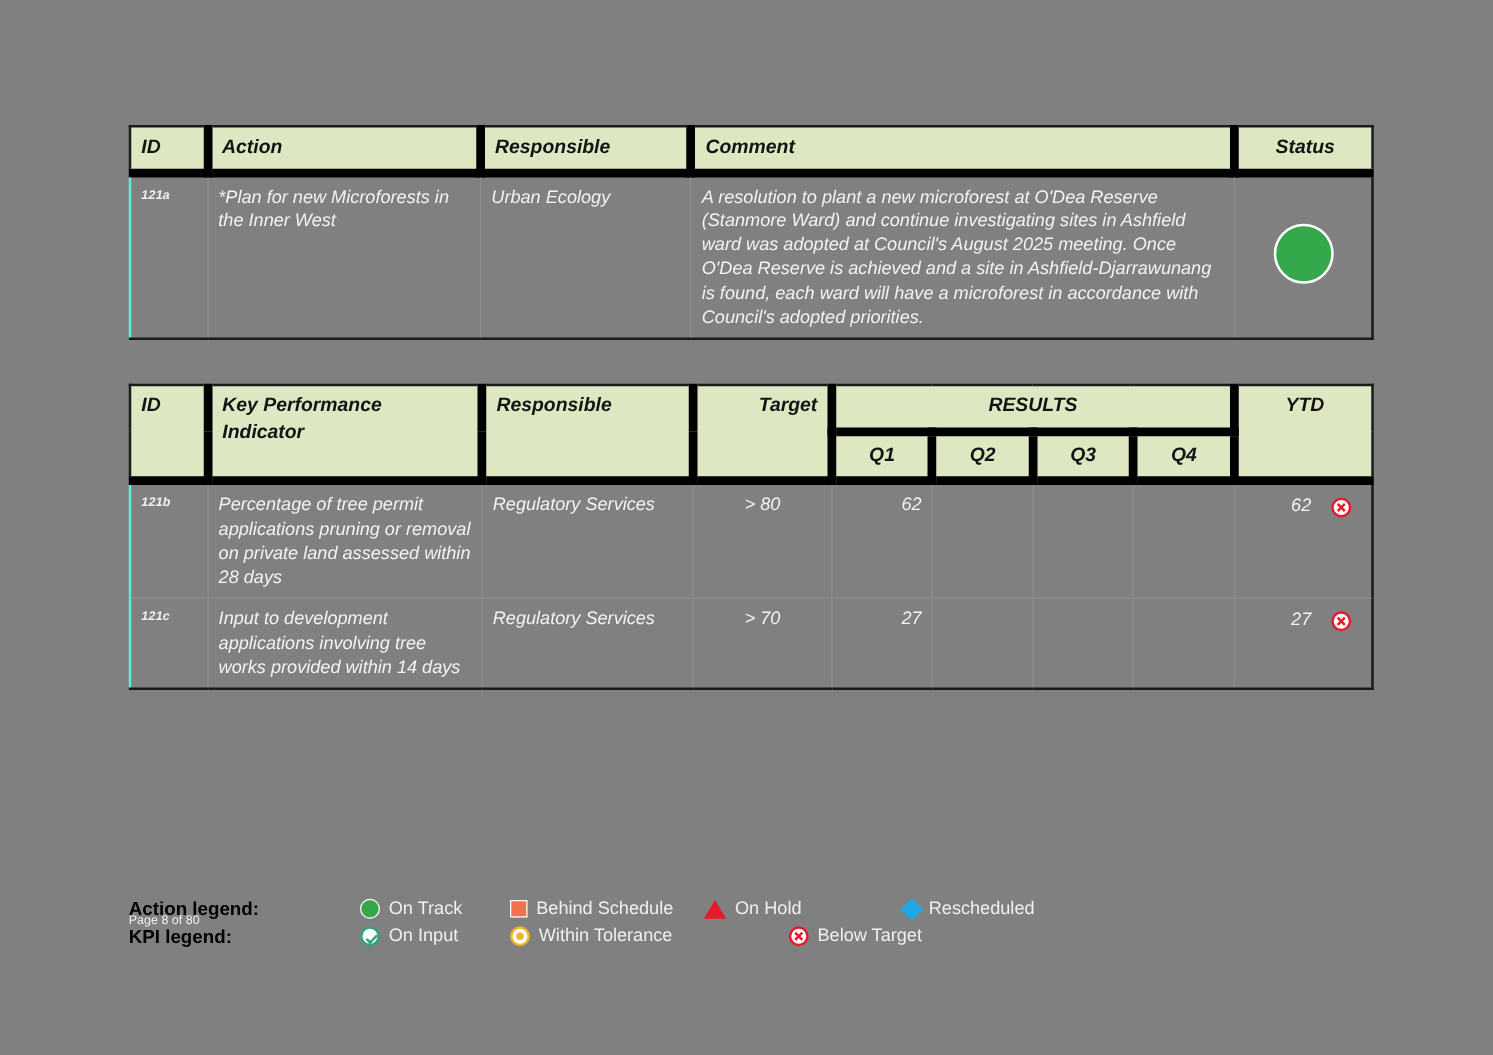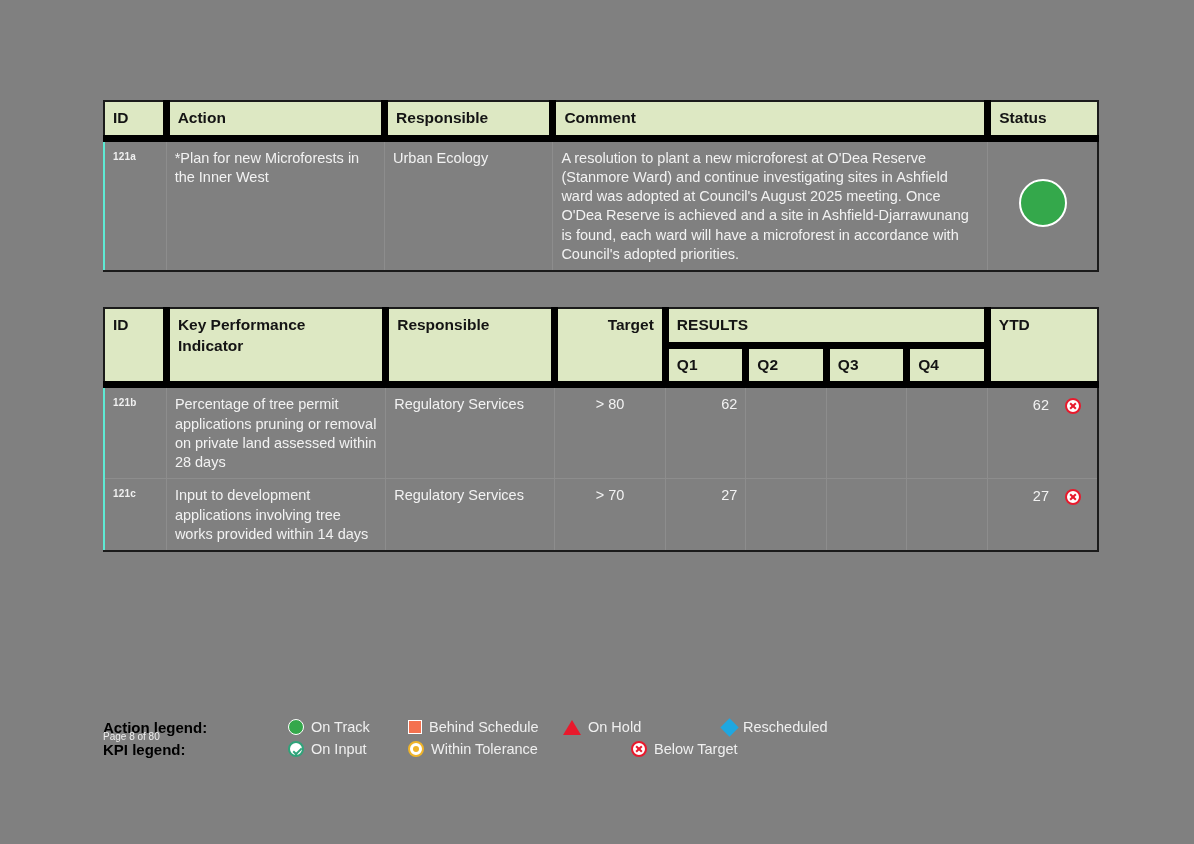--- a/index.html
+++ b/index.html
@@ -20,20 +20,21 @@
     left: 103px;
     top: 0;
     width: 996px;
     height: 844px;
   }
 
   table {
     border-collapse: collapse;
     width: 996px;
     table-layout: fixed;
+    font-style: italic;
   }
 
   
   .action-table {
     position: absolute;
     top: 100px;
     left: 0;
   }
   .kpi-table {
     position: absolute;
@@ -90,21 +91,21 @@
   .c-comment { width: 434px; }
   .c-status  { width: 110px; text-align: center; }
 
   .k-id      { width: 62px; }
   .k-kpi     { width: 218px; }
   .k-resp    { width: 168px; }
   .k-target  { width: 110px; text-align: center; }
   .k-q       { width: 80px; text-align: right; }
   .k-ytd     { width: 110px; }
 
-  th.center { }
+  th.center { text-align: center; }
   th.right  { text-align: right; }
 
   .id-cell {
     font-size: 10px;
     font-weight: bold;
     color: #f0f0f0;
     padding-top: 8px;
     letter-spacing: 0.2px;
   }
   .body-text { padding-top: 7px; }

